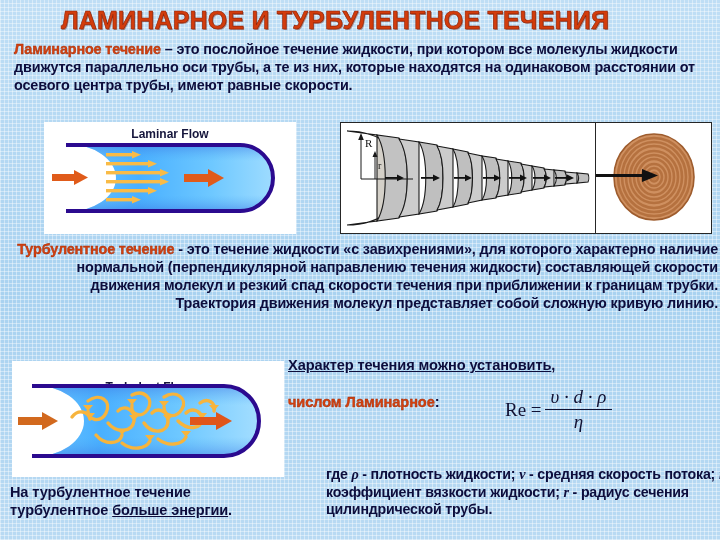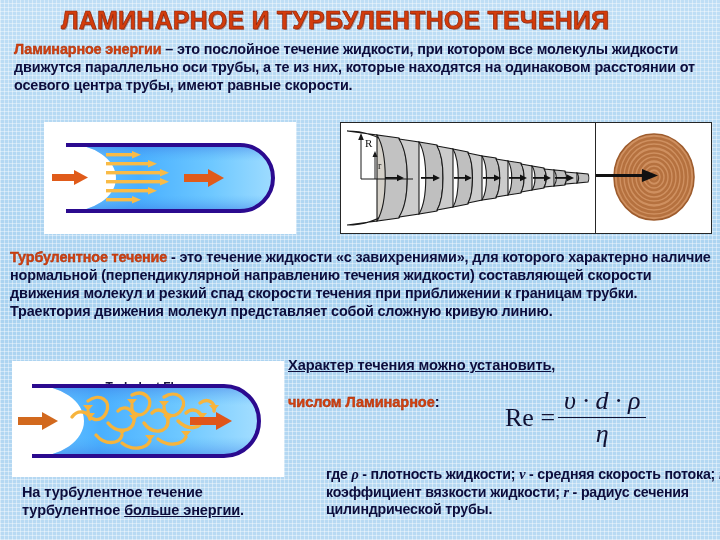--- a/index.html
+++ b/index.html
@@ -53,21 +53,21 @@
     line-height: 18.1px;
     letter-spacing: -0.15px;
   }
   .accent {
     color: #d4400f;
     -webkit-text-stroke: 0.35px #9c2b07;
   }
   .u { text-decoration: underline; }
 
   #para-laminar { left: 14px; top: 40px; width: 700px; }
-  #para-turbulent { left: 10px; top: 248px; width: 708px; }
+  #para-turbulent { left: 10px; top: 240px; width: 708px; text-align: right; }
 
   
   #reynolds-block {
     position: absolute;
     left: 288px;
     top: 344px;
     width: 420px;
     font-family: "Liberation Sans", sans-serif;
     font-weight: bold;
     color: #0d0d3c;
@@ -75,21 +75,21 @@
     line-height: 18.6px;
     letter-spacing: -0.1px;
     margin-top: 12px;
   }
   #formula {
     position: absolute;
     left: 505px;
     top: 386px;
     font-family: "Liberation Serif", serif;
     color: #111133;
-    font-size: 26px;
+    font-size: 19px;
   }
   .frac {
     display: inline-block;
     vertical-align: middle;
     text-align: center;
     margin-left: 3px;
   }
   .frac .num {
     display: block;
     padding: 0 6px 1px 6px;
@@ -109,21 +109,20 @@
     position: absolute;
     left: 10px;
     top: 483px;
     width: 278px;
     font-family: "Liberation Sans", sans-serif;
     font-weight: bold;
     font-size: 14.5px;
     line-height: 18px;
     color: #0d0d3c;
     letter-spacing: -0.1px;
-    padding-left: 12px;
   }
   #legend {
     position: absolute;
     left: 292px;
     top: 466px;
     width: 424px;
     font-family: "Liberation Sans", sans-serif;
     font-weight: bold;
     font-size: 14.2px;
     line-height: 17.6px;
@@ -156,24 +155,25 @@
   .pipe-svg { position: absolute; left: 0; top: 0; }
 </style>
 </head>
 <body>
 
 <div id="slide">
 
   <div class="title">ЛАМИНАРНОЕ И ТУРБУЛЕНТНОЕ ТЕЧЕНИЯ</div>
 
   <div class="para" id="para-laminar">
-    <span class="accent">Ламинарное энергии</span><span> – это послойное течение жидкости, при котором все молекулы жидкости движутся параллельно оси трубы, а те из них, которые находятся на одинаковом расстоянии от осевого центра трубы, имеют равные скорости.</span>
+    <span class="accent">Ламинарное течение</span><span> – это послойное течение жидкости, при котором все молекулы жидкости движутся параллельно оси трубы, а те из них, которые находятся на одинаковом расстоянии от осевого центра трубы, имеют равные скорости.</span>
   </div>
 
   <div class="figframe" id="fig-laminar">
+    <div class="figcaption" style="top:5px;">Laminar Flow</div>
     <svg class="pipe-svg" width="252" height="112" viewBox="0 0 252 112">
       <defs>
         <linearGradient id="lamFluid" x1="0" y1="0" x2="1" y2="0">
           <stop offset="0%" stop-color="#6fc6ff"></stop>
           <stop offset="35%" stop-color="#49b0ff"></stop>
           <stop offset="70%" stop-color="#6ec8ff"></stop>
           <stop offset="100%" stop-color="#9fdcff"></stop>
         </linearGradient>
         <linearGradient id="lamFluidV" x1="0" y1="0" x2="0" y2="1">
           <stop offset="0%" stop-color="#3b6fe0" stop-opacity="0.55"></stop>

